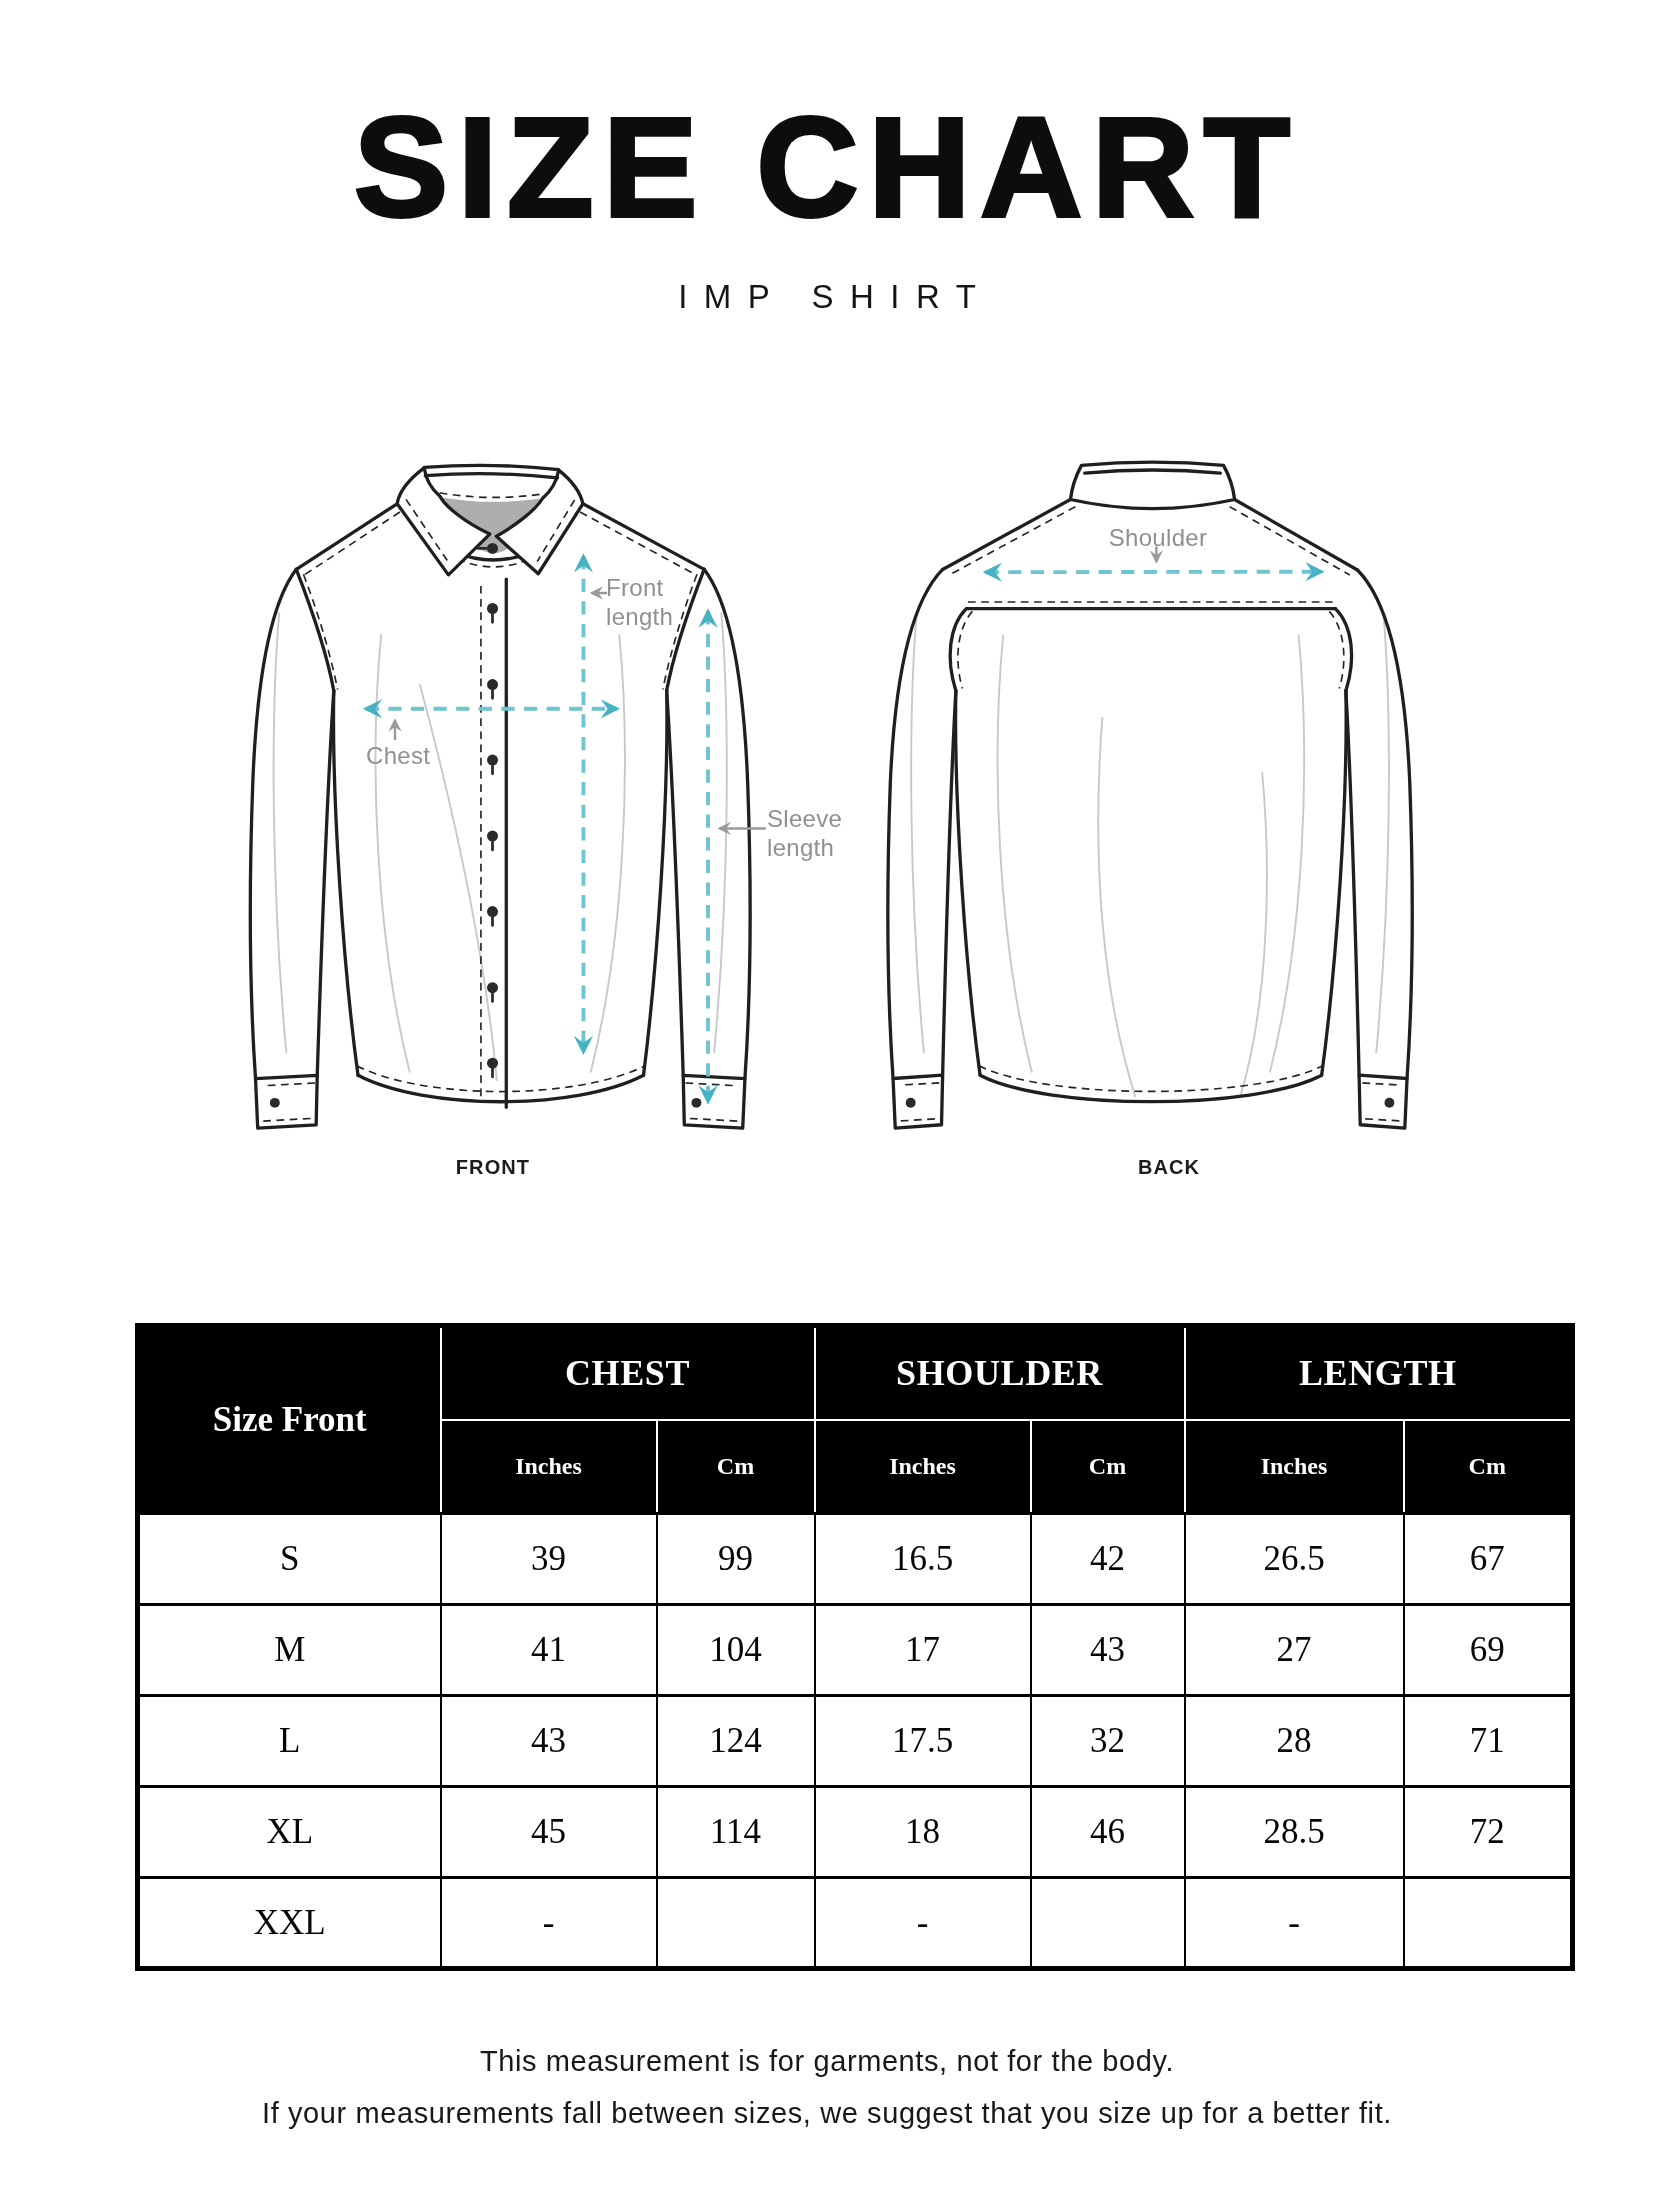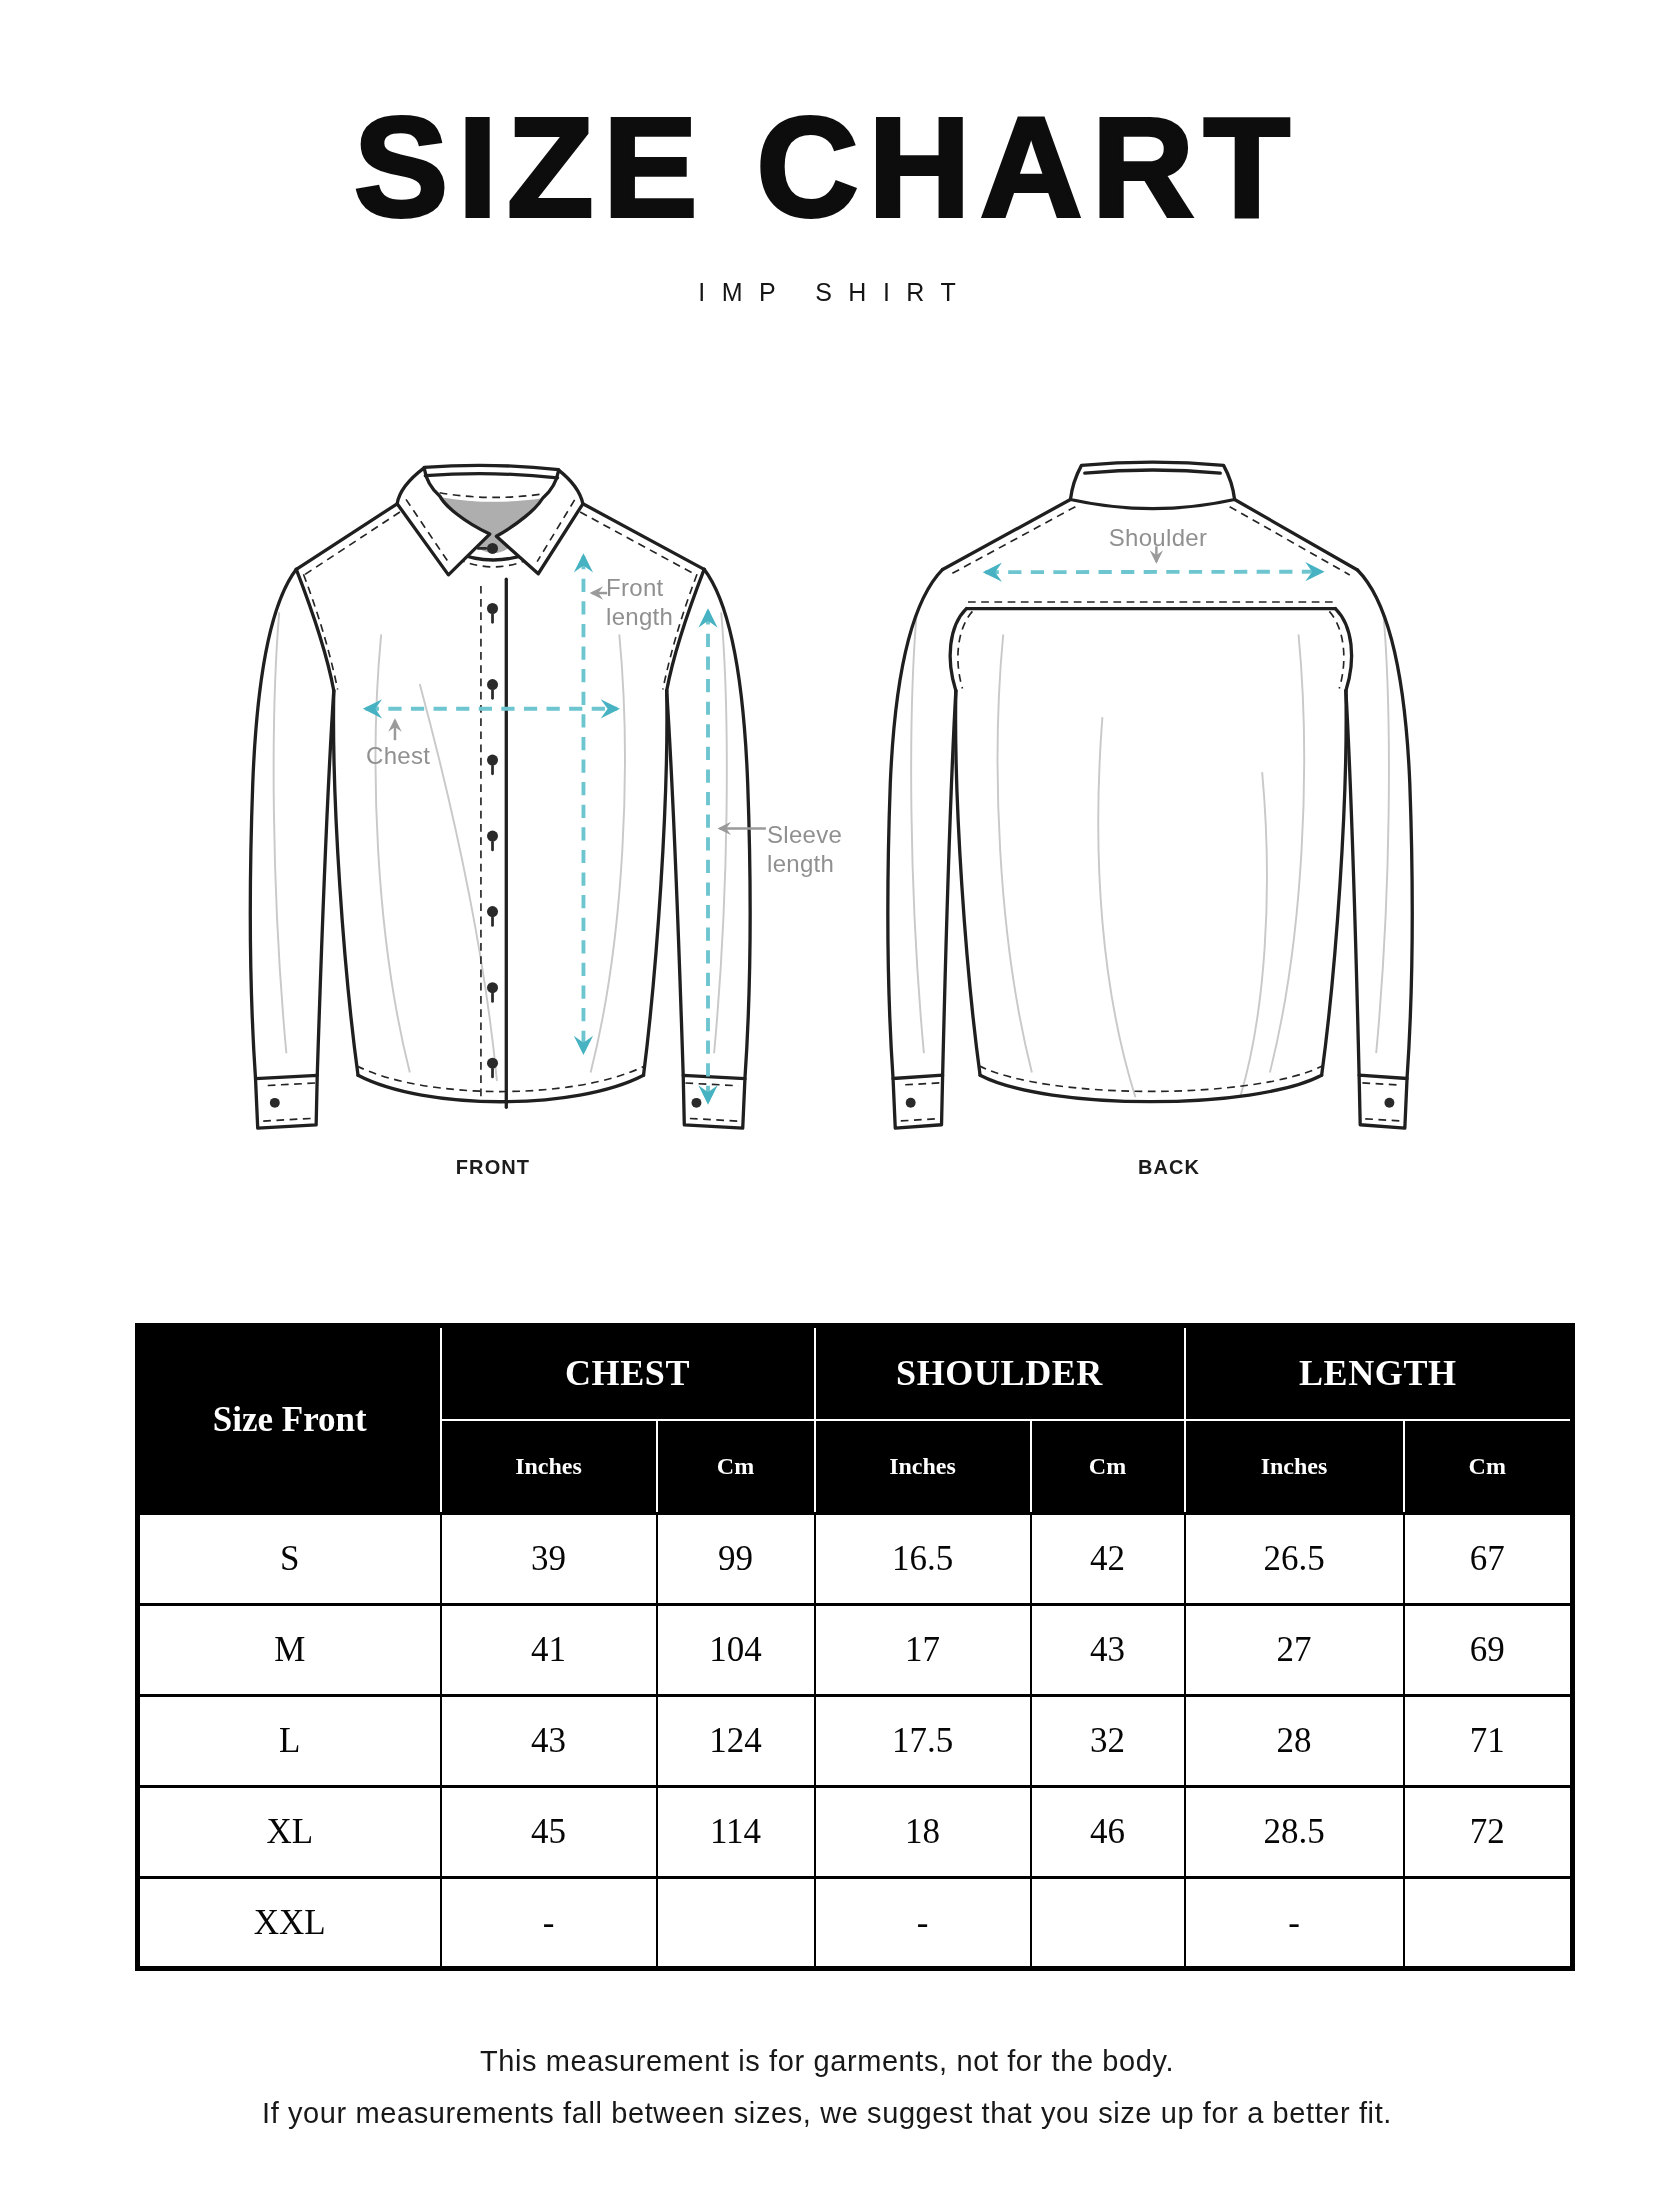--- a/index.html
+++ b/index.html
@@ -14,36 +14,36 @@
   body{width:1654px;height:2205px;position:relative;font-family:"Liberation Sans",sans-serif;}
   .page{position:absolute;left:0;top:0;width:1654px;height:2205px;background:#fff;overflow:hidden;padding-left:10px;}
 
   .title{
     position:absolute;left:0;top:97px;width:1654px;text-align:center;
     font-size:141px;font-weight:bold;letter-spacing:10px;color:#0d0d0d;
     -webkit-text-stroke:3.9px #0d0d0d;line-height:1;white-space:nowrap;
   }
   .subtitle{
     position:absolute;left:0;top:280px;width:1654px;text-align:center;
-    font-size:25px;font-weight:500;letter-spacing:16.5px;color:#151515;line-height:1;
+    font-size:33px;font-weight:500;letter-spacing:16.5px;color:#151515;line-height:1;
     text-indent:16.5px;white-space:nowrap;
   }
 
   .diagram{position:absolute;left:0;top:0;width:1654px;height:1268px;}
   .shirt-svg{position:absolute;overflow:visible;}
   #front-svg{left:210px;top:447px;width:651px;height:722px;}
   #back-svg{left:860px;top:447px;width:617px;height:722px;}
 
   .diag-label{
     position:absolute;color:var(--label-gray);font-size:24px;line-height:1.2;
     white-space:pre-line;letter-spacing:0.3px;
   }
   #front-length-label{left:606px;top:574px;}
   #chest-label{left:366px;top:742px;}
-  #sleeve-length-label{left:767px;top:805px;margin-top:16px;}
+  #sleeve-length-label{left:767px;top:805px;}
   #shoulder-label{left:1081px;top:524px;width:154px;text-align:center;}
 
   .caption{
     position:absolute;color:#1c1c1c;font-size:20px;font-weight:700;
     letter-spacing:1.1px;line-height:1;white-space:nowrap;
   }
   #front-caption{left:438px;top:1157px;width:110px;text-align:center;}
   #back-caption{left:1114px;top:1157px;width:110px;text-align:center;}
 
   .size-table{

